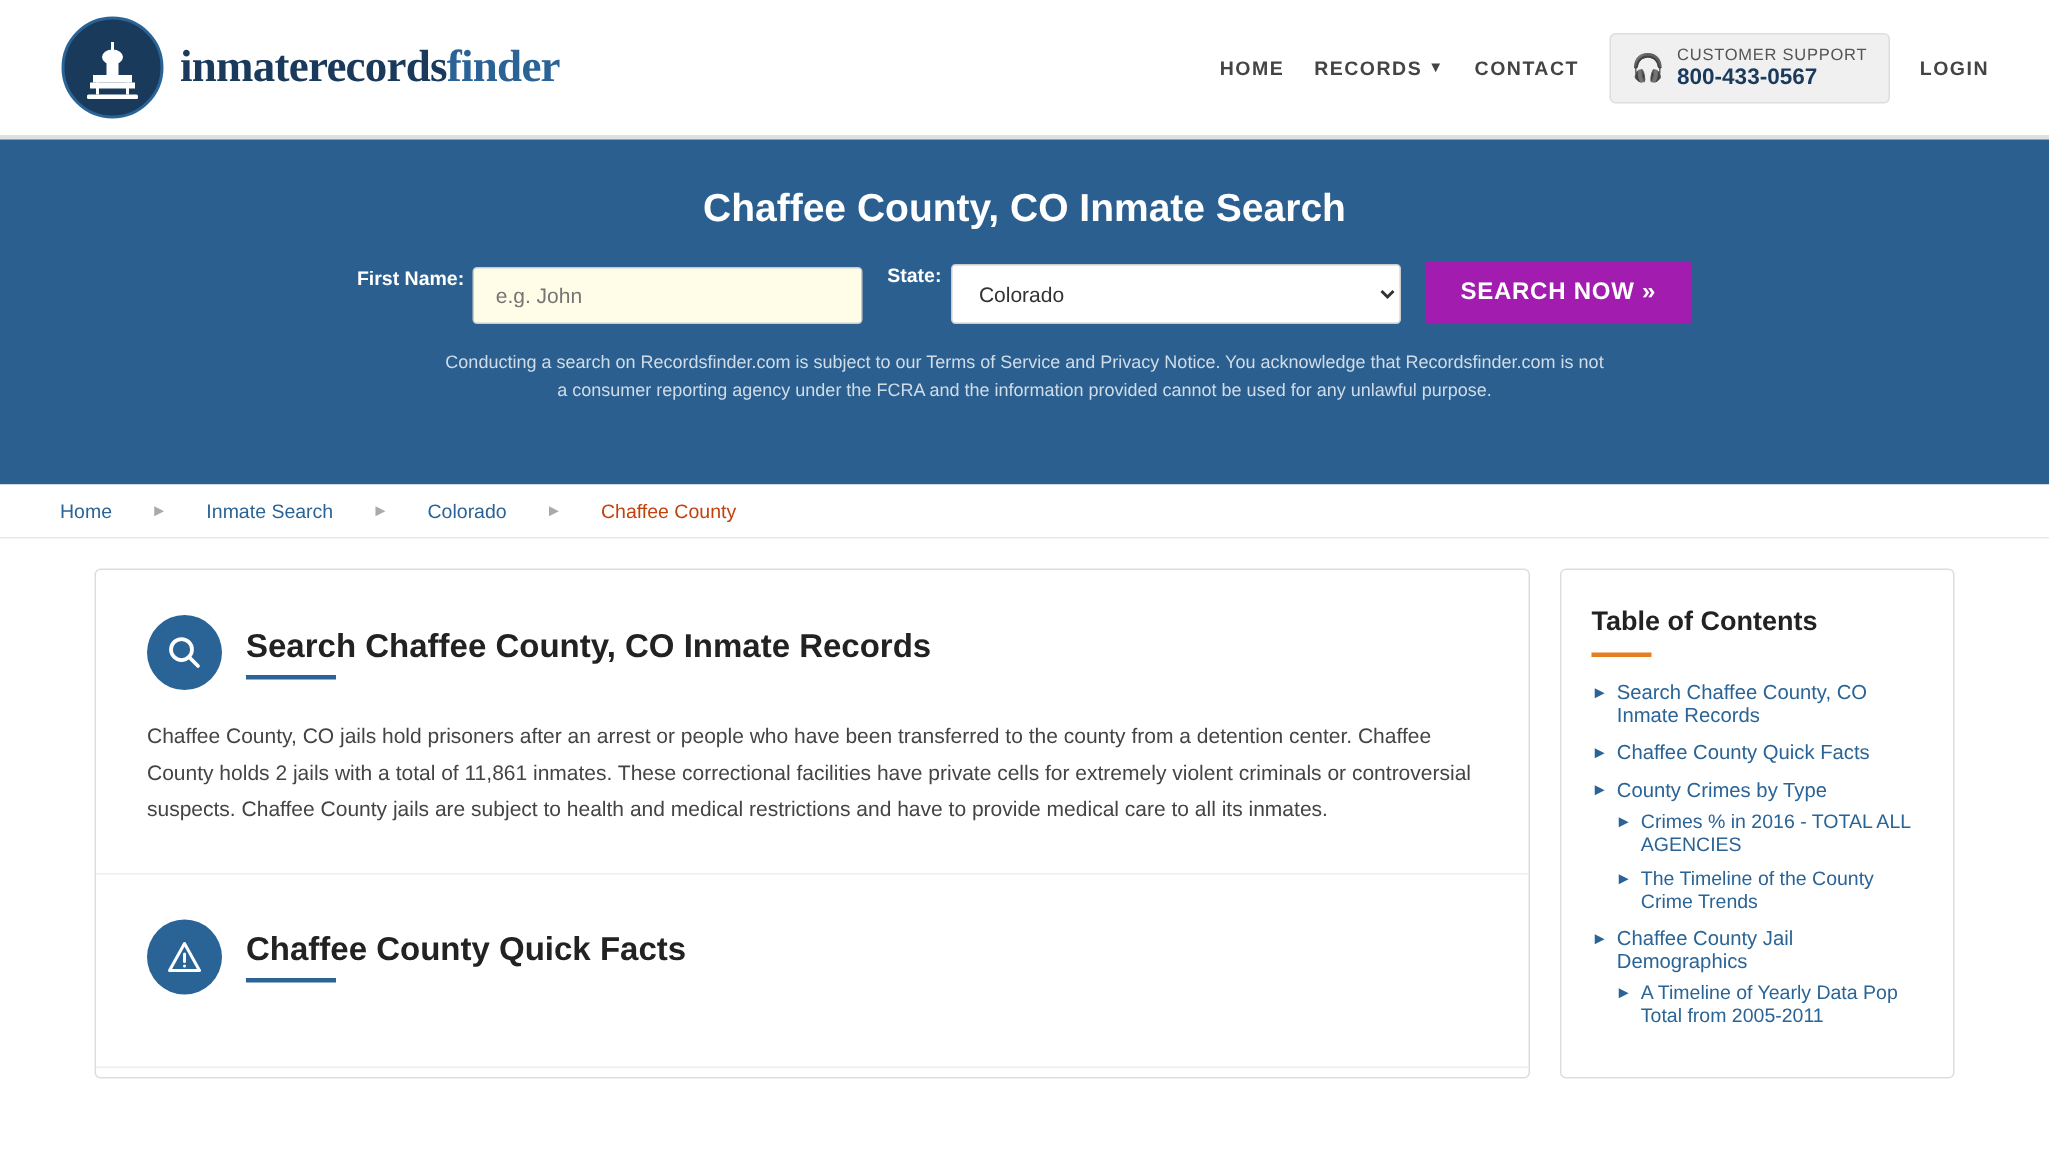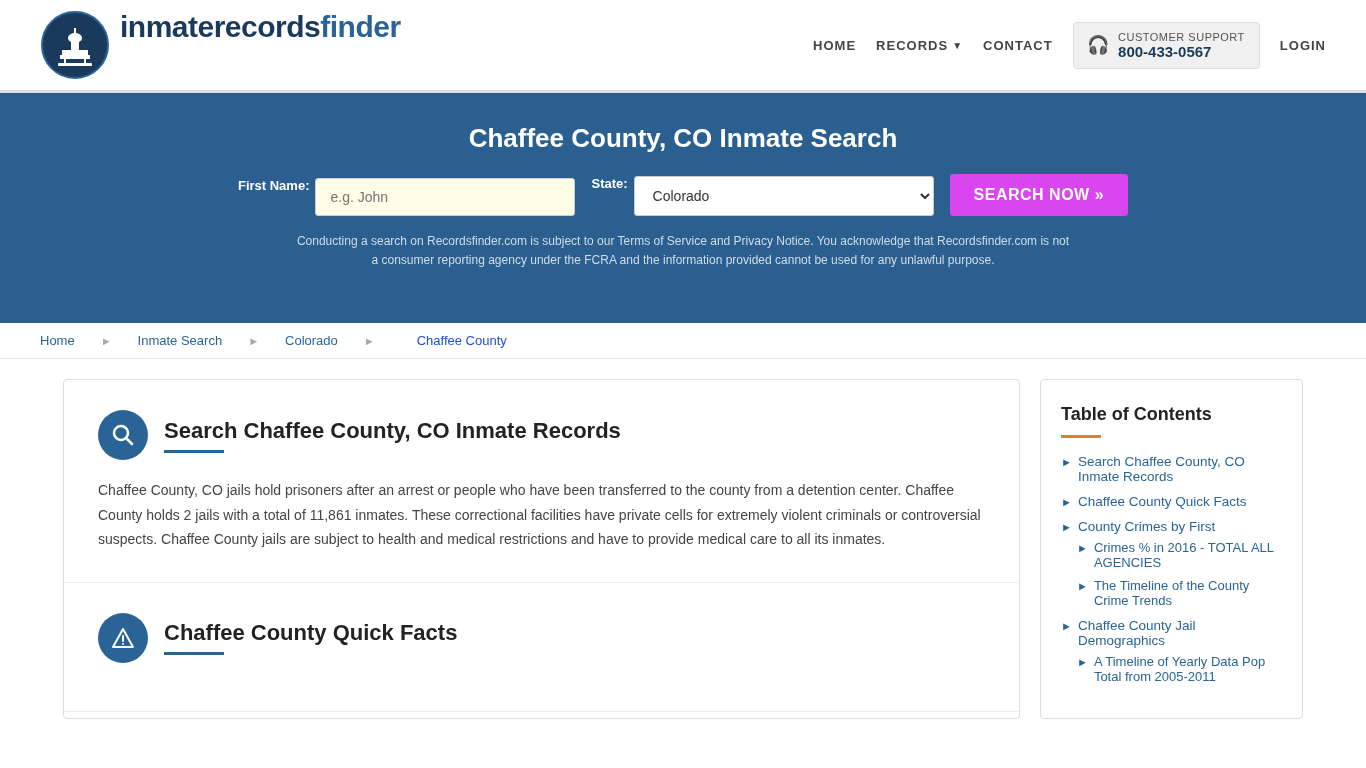--- a/index.html
+++ b/index.html
@@ -9,21 +9,23 @@
     .header {
       display: flex;
       align-items: center;
       justify-content: space-between;
       padding: 10px 40px;
       border-bottom: 3px solid #e0e0e0;
       background: #fff;
     }
     .logo-area {
       display: flex;
+      align-items: center;
       gap: 10px;
+      font-family: Liberation Serif, serif;
     }
     .logo-icon {
       width: 70px;
       height: 70px;
     }
     .logo-text {
       font-size: 30px;
       color: #1a3a5c;
       font-weight: 300;
       letter-spacing: -0.5px;
@@ -107,21 +109,21 @@
       background: #fffde7;
       color: #be185d;
     }
     .form-group input { width: 260px; }
     .form-group select {
       width: 300px;
       background: #fff;
       color: #333;
     }
     .search-btn {
-      background: #d946ef;
+      background: #a21caf;
       color: #fff;
       font-size: 16px;
       font-weight: 700;
       padding: 10px 24px;
       border: none;
       border-radius: 3px;
       cursor: pointer;
       letter-spacing: 0.5px;
       height: 42px;
     }
@@ -136,21 +138,21 @@
     
     .breadcrumb {
       padding: 10px 40px;
       font-size: 13px;
       color: #555;
       background: #fff;
       border-bottom: 1px solid #e8e8e8;
     }
     .breadcrumb a { color: #2a6496; text-decoration: none; }
     .breadcrumb .sep { margin: 0 6px; color: #aaa; font-size: 11px; }
-    .breadcrumb .current { color: #1d4ed8; margin-left: 16px; }
+    .breadcrumb .current { color: #c2410c; }
 
     
     .main-content {
       display: flex;
       gap: 0;
       max-width: 1280px;
       margin: 20px auto;
       padding: 0 20px;
     }
 
@@ -373,21 +375,21 @@
       <li>
         <a href="#">
           <span class="toc-chevron">►</span>
           <span>Chaffee County Quick Facts</span>
         </a>
       </li>
 
       <li>
         <a href="#">
           <span class="toc-chevron">►</span>
-          <span>County Crimes by First</span>
+          <span>County Crimes by Type</span>
         </a>
         <ul class="toc-sublist">
           <li>
             <a href="#">
               <span class="toc-chevron">►</span>
               <span>Crimes % in 2016 - TOTAL ALL AGENCIES</span>
             </a>
           </li>
           <li>
             <a href="#">

